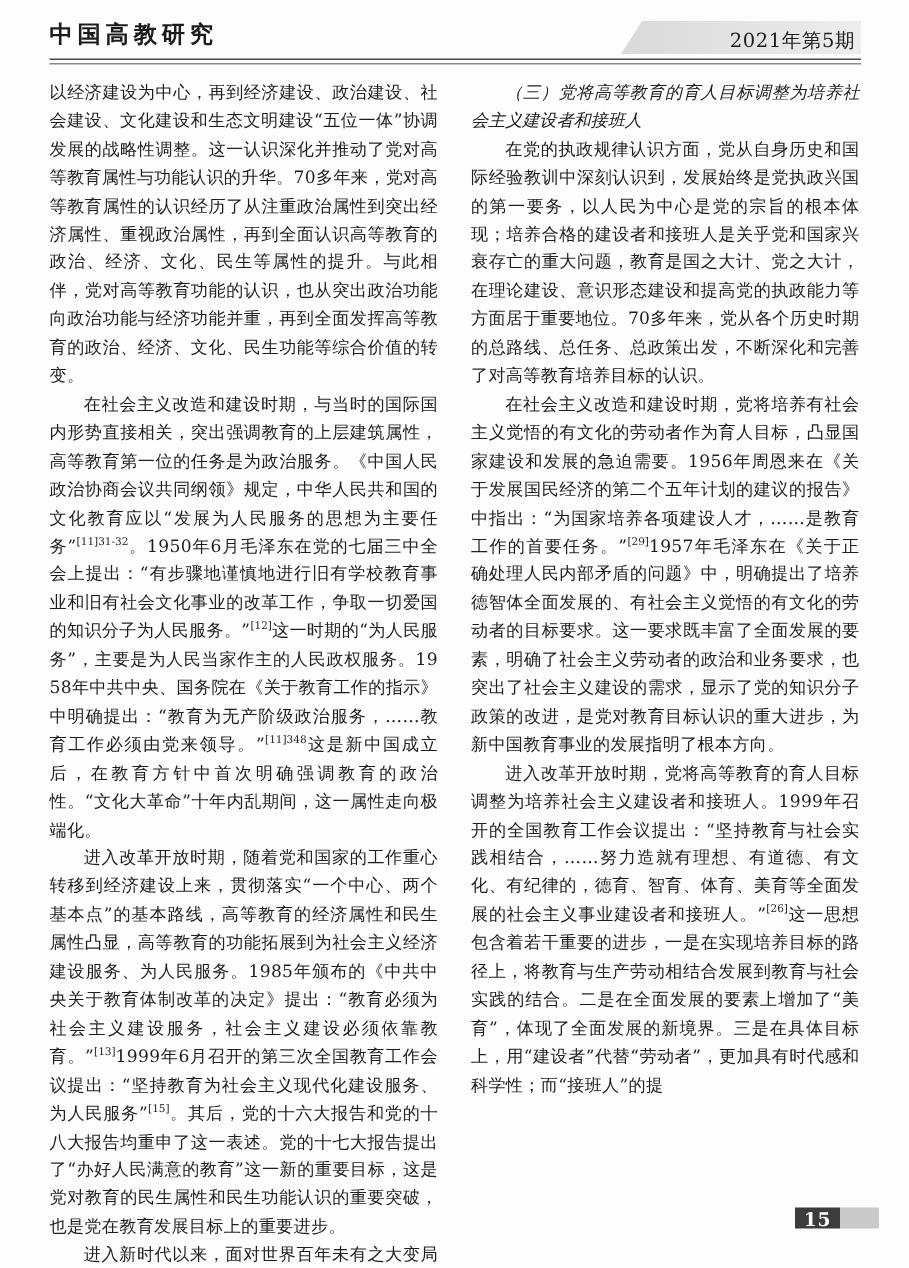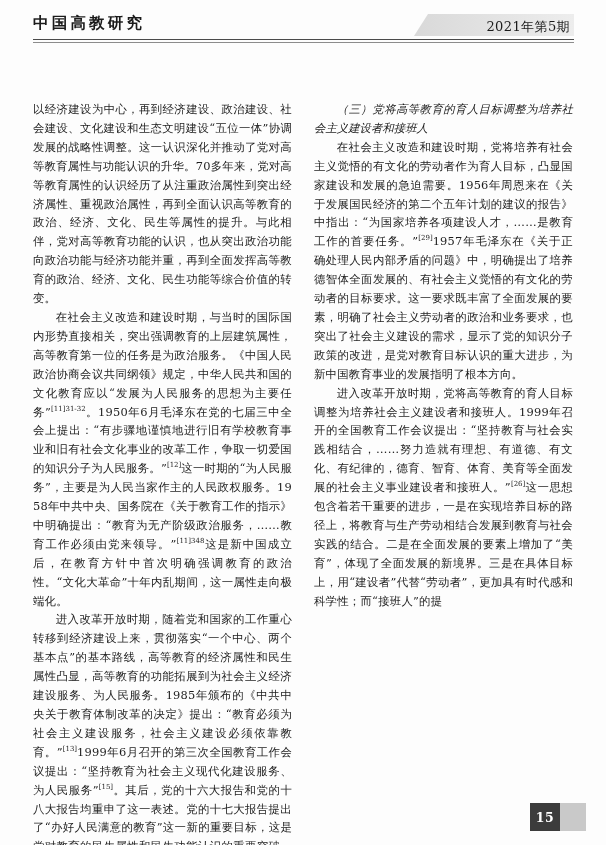--- a/index.html
+++ b/index.html
@@ -85,21 +85,20 @@
     left: 33px;
     top: 52px;
     width: 541px;
     height: 760px;
     display: flex;
     gap: 22px;
   }
   .col {
     width: 259px;
     flex: 0 0 259px;
-    margin-top: 48px;
   }
 
   p.para {
     margin: 0;
     font-size: 11.4px;
     line-height: 18.9px;
     text-align: justify;
     text-justify: inter-character;
     text-indent: 2em;
     color: #1d1d1d;
@@ -124,24 +123,24 @@
     font-size: 7px;
     vertical-align: super;
     line-height: 0;
     letter-spacing: 0;
   }
 
   
   .folio {
     position: absolute;
     right: 20px;
-    bottom: 14px;
+    bottom: 26px;
     display: flex;
     align-items: stretch;
-    height: 28px;
+    height: 14px;
   }
   .folio-num {
     background: #3c3c3c;
     color: #ffffff;
     font-size: 12.5px;
     font-weight: 700;
     display: flex;
     align-items: center;
     justify-content: center;
     width: 30px;
@@ -177,20 +176,21 @@
 
       <p class="para">进入新时代以来，面对世界百年未有之大变局和中华民族伟大复兴的大局，高等教育的综合属性日益强化，高等教育功能拓展到“四为”服务。2016年12月习近平总书记在全国高校思想政治工作会议上提出：“坚持教育为人民服务、为中国共产党治国</p>
 
     </div>
 
     <div class="col">
 
 
       <h3 class="subhead">（三）党将高等教育的育人目标调整为培养社会主义建设者和接班人</h3>
 
+      <p class="para">在党的执政规律认识方面，党从自身历史和国际经验教训中深刻认识到，发展始终是党执政兴国的第一要务，以人民为中心是党的宗旨的根本体现；培养合格的建设者和接班人是关乎党和国家兴衰存亡的重大问题，教育是国之大计、党之大计，在理论建设、意识形态建设和提高党的执政能力等方面居于重要地位。70多年来，党从各个历史时期的总路线、总任务、总政策出发，不断深化和完善了对高等教育培养目标的认识。</p>
 
       <p class="para"><span>在社会主义改造和建设时期，党将培养有社会主义觉悟的有文化的劳动者作为育人目标，凸显国家建设和发展的急迫需要。1956年周恩来在《关于发展国民经济的第二个五年计划的建议的报告》中指出：“为国家培养各项建设人才，……是教育工作的首要任务。”</span><sup class="cite">[29]</sup><span>1957年毛泽东在《关于正确处理人民内部矛盾的问题》中，明确提出了培养德智体全面发展的、有社会主义觉悟的有文化的劳动者的目标要求。这一要求既丰富了全面发展的要素，明确了社会主义劳动者的政治和业务要求，也突出了社会主义建设的需求，显示了党的知识分子政策的改进，是党对教育目标认识的重大进步，为新中国教育事业的发展指明了根本方向。</span></p>
 
       <p class="para"><span>进入改革开放时期，党将高等教育的育人目标调整为培养社会主义建设者和接班人。1999年召开的全国教育工作会议提出：“坚持教育与社会实践相结合，……努力造就有理想、有道德、有文化、有纪律的，德育、智育、体育、美育等全面发展的社会主义事业建设者和接班人。”</span><sup class="cite">[26]</sup><span>这一思想包含着若干重要的进步，一是在实现培养目标的路径上，将教育与生产劳动相结合发展到教育与社会实践的结合。二是在全面发展的要素上增加了“美育”，体现了全面发展的新境界。三是在具体目标上，用“建设者”代替“劳动者”，更加具有时代感和科学性；而“接班人”的提</span></p>
 
     </div>
   </div>
 
   <div class="folio">
     <div class="folio-num">15</div>

